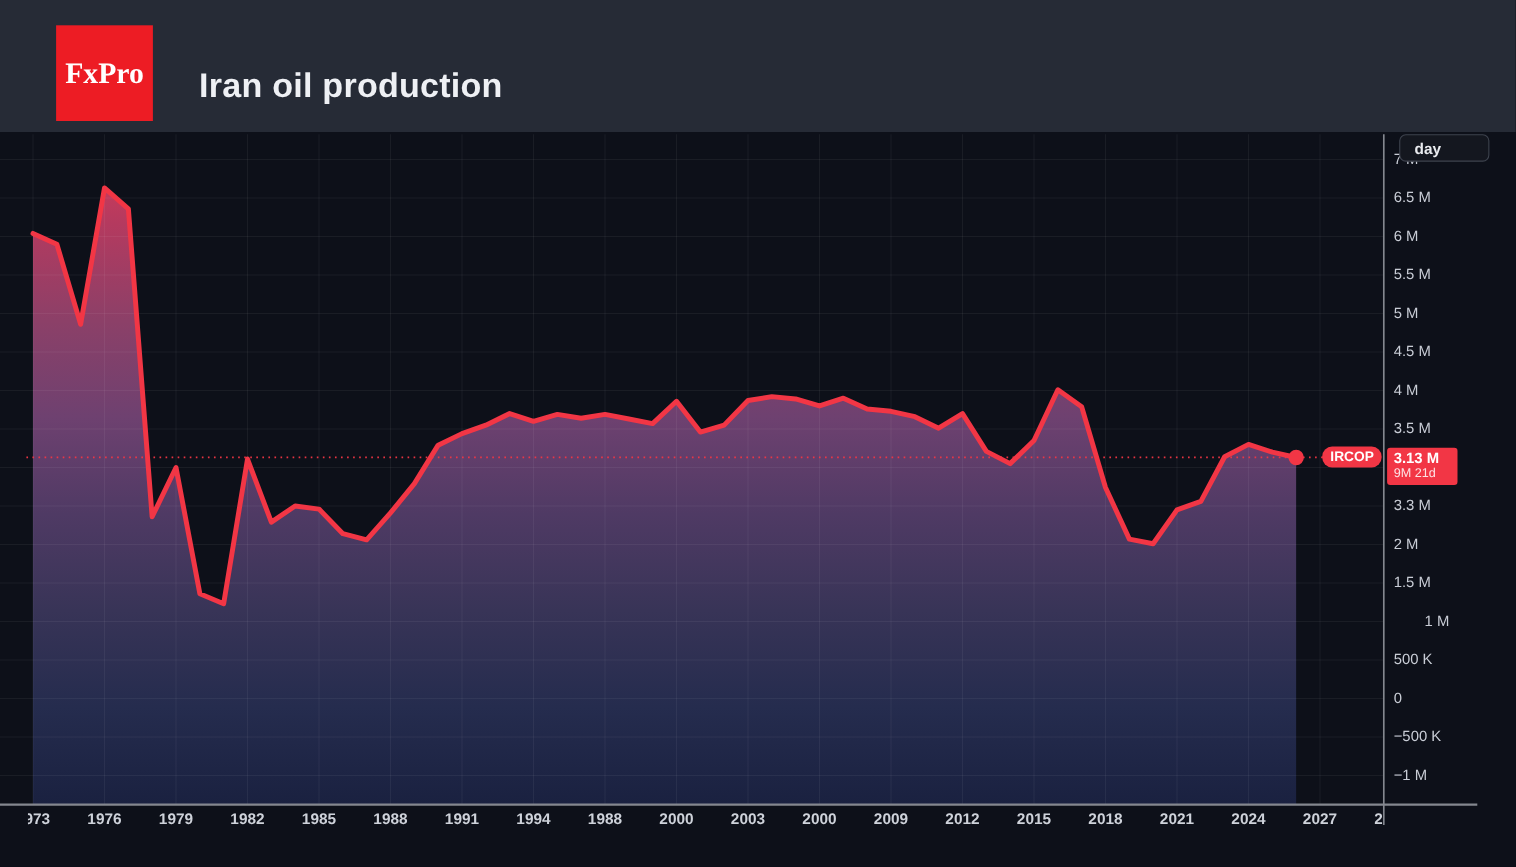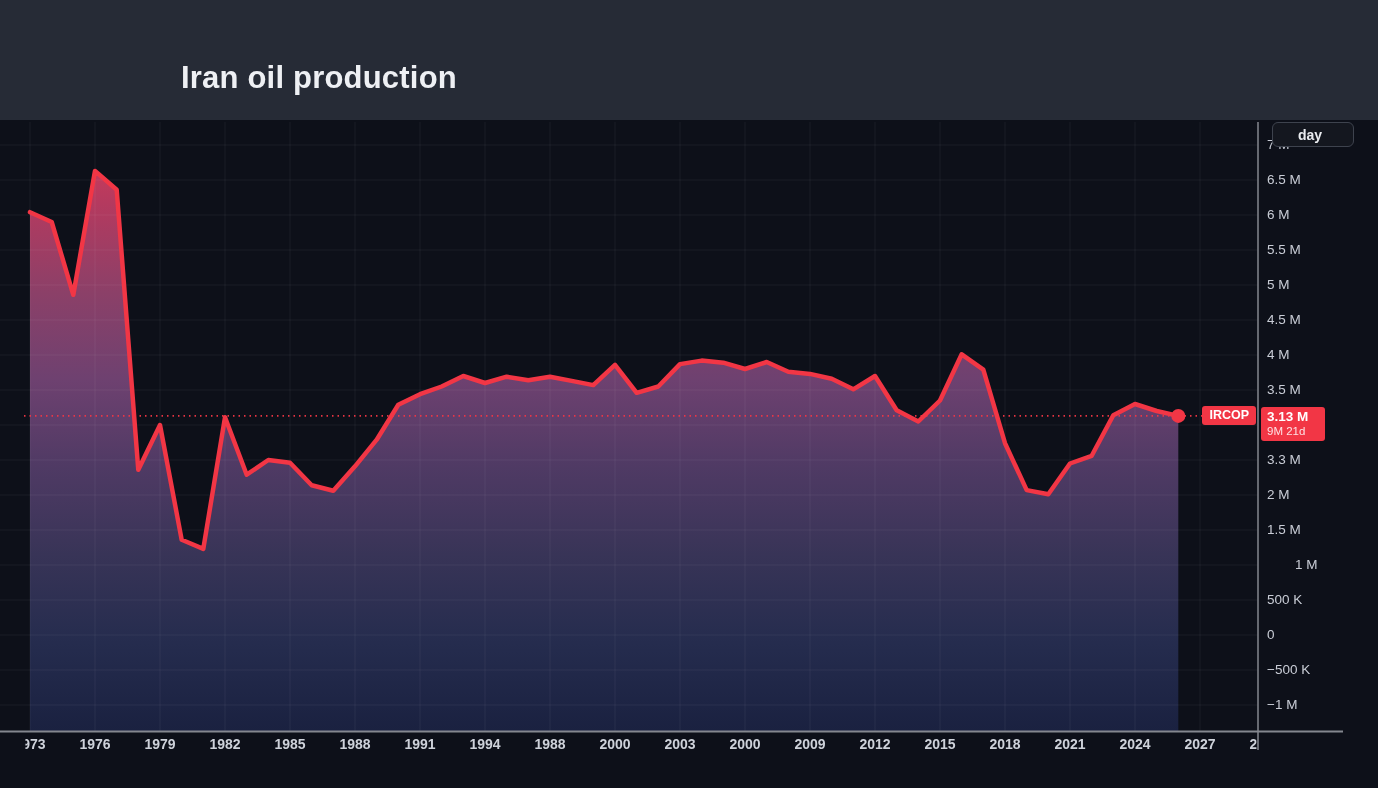--- a/index.html
+++ b/index.html
@@ -22,36 +22,39 @@
   .ylabels, .xlabels { position:absolute; left:0; top:0; width:100%; height:100%; z-index:2; pointer-events:auto; }
   .ylab { position:absolute; left:1267px; height:16px; line-height:16px; font-size:13.5px; color:#c9cdd6; white-space:nowrap; }
   .xlab { position:absolute; top:616px; transform:translateX(-50%); font-size:14px; font-weight:700;
           color:#ced2da; white-space:nowrap; }
   .clip-first { clip-path: inset(0 0 0 11px); }
   .clip-last  { clip-path: inset(0 24px 0 0); }
 
   .day-btn { position:absolute; left:1272px; top:2px; width:82px; height:25px; box-sizing:border-box;
              background:#14171f; border:1px solid #3e434e; border-radius:6px;
              color:#e9ebef; font-size:14px; font-weight:700;
-             display:flex; align-items:center; padding-left:25px; z-index:6; cursor:pointer; }
+             display:flex; align-items:center; padding-left:13px; z-index:6; cursor:pointer; }
 
   .sym-tag { position:absolute; right:122px; top:287px; z-index:5;
              background:#f23645; color:#ffffff; font-size:12.5px; font-weight:700;
              padding:2px 7px; border-radius:3px; height:15px; line-height:15px; }
   .price-badge { position:absolute; left:1261px; top:287px; width:58px; z-index:5;
                  background:#f23645; color:#ffffff; border-radius:3px; padding:2px 0 3px 6px; }
   .pb-price { font-size:13.5px; font-weight:700; line-height:16px; white-space:nowrap; }
   .pb-count { font-size:11.5px; line-height:13px; color:rgba(255,255,255,.85); white-space:nowrap; }
 </style>
 </head>
 <body>
 
 <div class="stage">
 
   <div class="header">
+    <div class="logo">
+      <span>FxPro</span>
+    </div>
     <h1 class="title">Iran oil production</h1>
   </div>
 
   <div class="chart">
     <svg id="plot" width="1378" height="668" viewBox="0 0 1378 668">
         <defs>
           <linearGradient id="areaGrad" gradientUnits="userSpaceOnUse" x1="0" y1="25" x2="0" y2="611">
             <stop offset="0" stop-color="#d23b58"></stop>
             <stop offset="0.1" stop-color="#b43a5f"></stop>
             <stop offset="0.25" stop-color="#8c4068"></stop>
@@ -145,20 +148,20 @@
         <div class="xlab" style="left: 940px;">2015</div>
         <div class="xlab" style="left: 1005px;">2018</div>
         <div class="xlab" style="left: 1070px;">2021</div>
         <div class="xlab" style="left: 1135px;">2024</div>
         <div class="xlab" style="left: 1200px;">2027</div>
         <div class="xlab clip-last" style="left: 1265px;">2030</div>
       </div>
 
     <div class="day-btn">day</div>
 
-    <div class="sym-tag" style="top: 286.4px;">IRCOP</div>
+    <div class="sym-tag" style="top: 286.4px; border-radius: 9px;">IRCOP</div>
     <div class="price-badge" style="top: 286.9px;">
       <div class="pb-price">3.13 M</div>
       <div class="pb-count">9M 21d</div>
     </div>
   </div>
 
 </div>
 
 </body></html>

